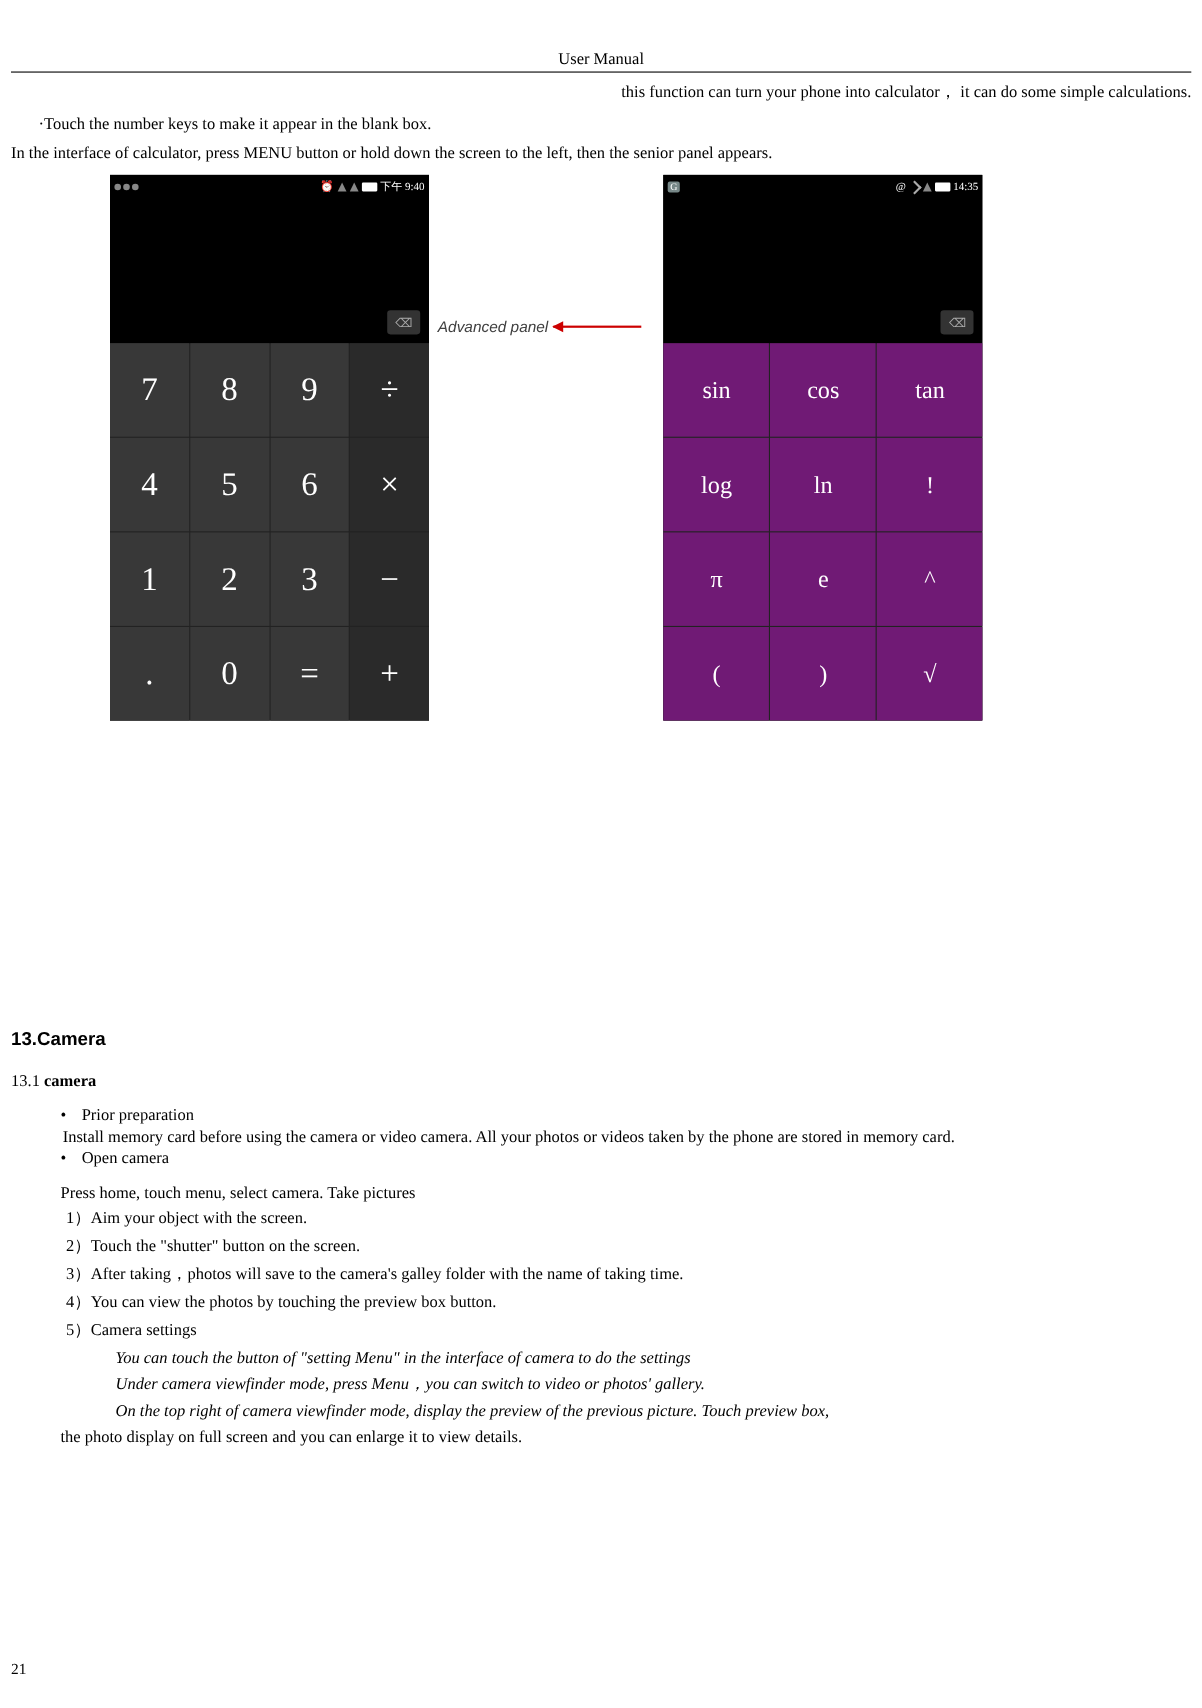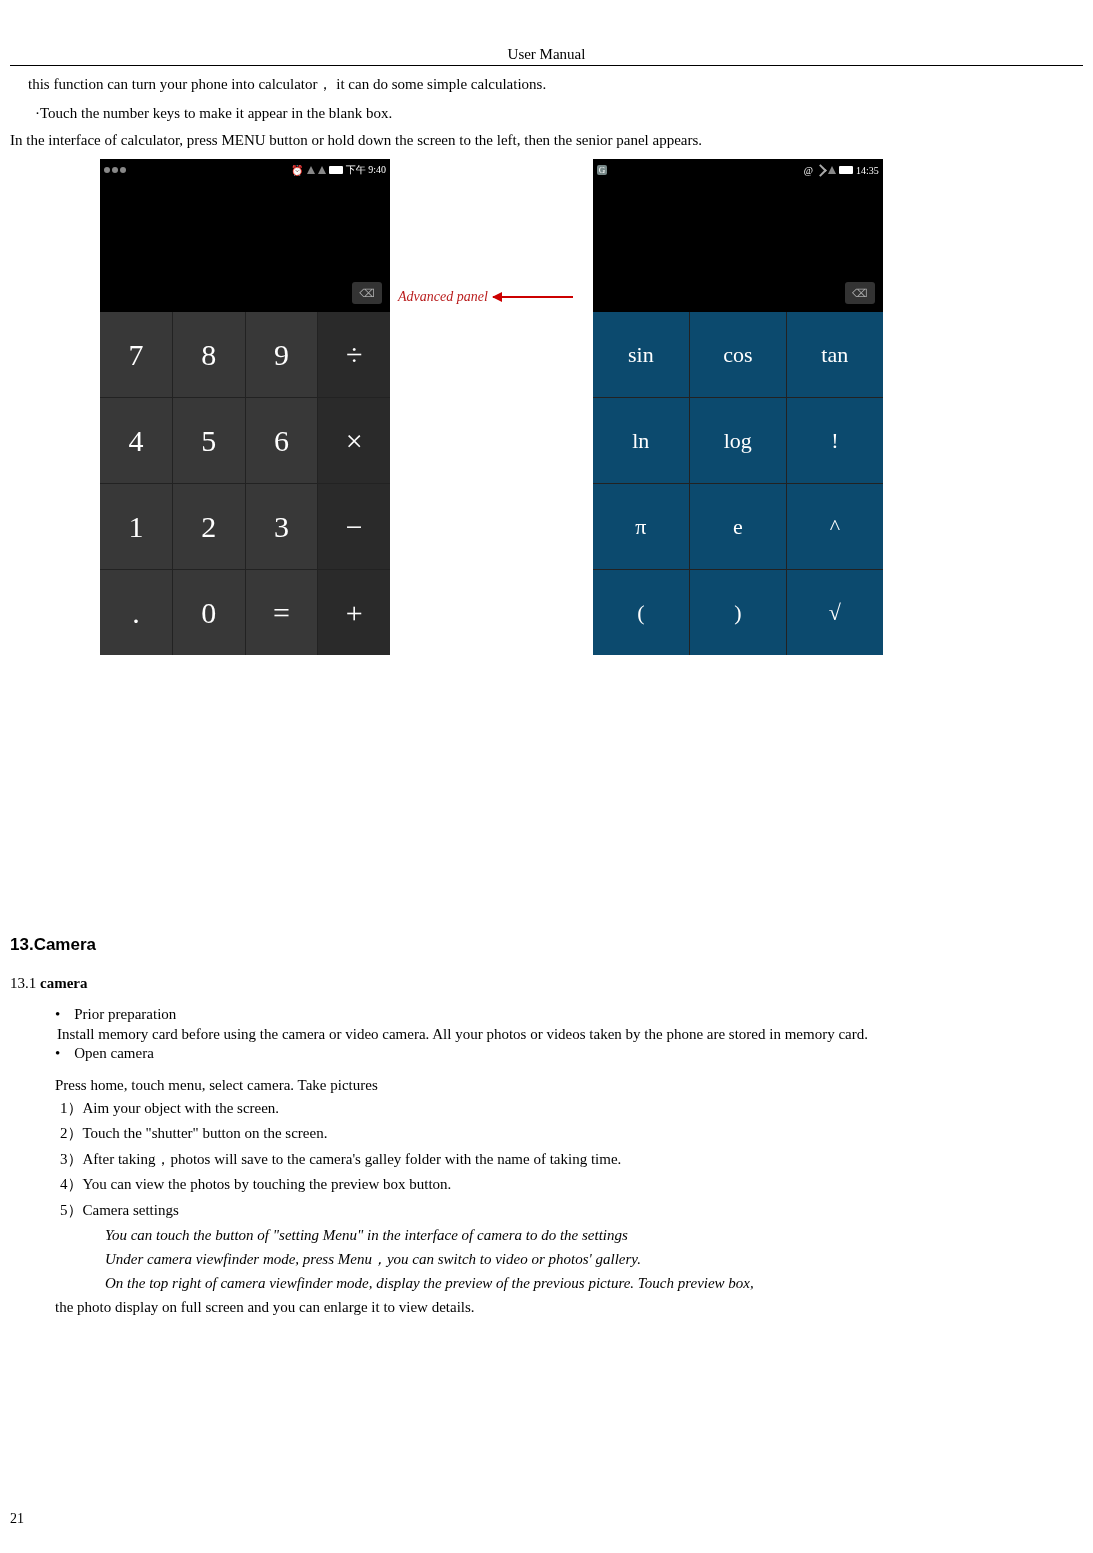--- a/index.html
+++ b/index.html
@@ -14,20 +14,21 @@
       text-align: center;
       font-size: 15px;
       padding: 2px 0;
       border-bottom: 1.5px solid #000;
       margin-bottom: 8px;
       margin-top: 44px;
     }
     .para {
       margin: 4px 0 10px 18px;
       line-height: 1.4;
+      text-align: right;
     }
     .para-indent {
       margin: 8px 0 10px 25px;
     }
     .para-full {
       margin: 4px 0 10px 0;
     }
     .screenshots {
       display: flex;
       align-items: flex-start;
@@ -86,30 +87,30 @@
       height: 85px;
       display: flex;
       align-items: center;
       justify-content: center;
       font-size: 30px;
       color: #fff;
       font-weight: 300;
     }
     .key-num { background: #383838; }
     .key-op { background: #2a2a2a; }
-    .key-adv { background: #0c4a6e; font-size: 22px; }
+    .key-adv { background: #701a75; font-size: 22px; }
     .annotation {
       display: flex;
       align-items: center;
       margin-top: 130px;
       margin-left: 8px;
     }
     .annot-text {
-      color: #b91c1c;
-      font-family: Liberation Serif, serif;
+      color: #404040;
+      font-family: Liberation Sans, sans-serif;
       font-style: italic;
       font-size: 14px;
     }
     .arrow {
       width: 80px;
       height: 2px;
       background: #c00;
       position: relative;
       margin-left: 5px;
     }
@@ -255,22 +256,22 @@
         <span>14:35</span>
       </div>
     </div>
     <div class="display-area">
       <div class="backspace">⌫</div>
     </div>
     <div class="keypad keypad-adv">
       <div class="key key-adv">sin</div>
       <div class="key key-adv">cos</div>
       <div class="key key-adv">tan</div>
+      <div class="key key-adv">log</div>
       <div class="key key-adv">ln</div>
-      <div class="key key-adv">log</div>
       <div class="key key-adv">!</div>
       <div class="key key-adv">π</div>
       <div class="key key-adv">e</div>
       <div class="key key-adv">^</div>
       <div class="key key-adv">(</div>
       <div class="key key-adv">)</div>
       <div class="key key-adv">√</div>
     </div>
   </div>
 </div>

